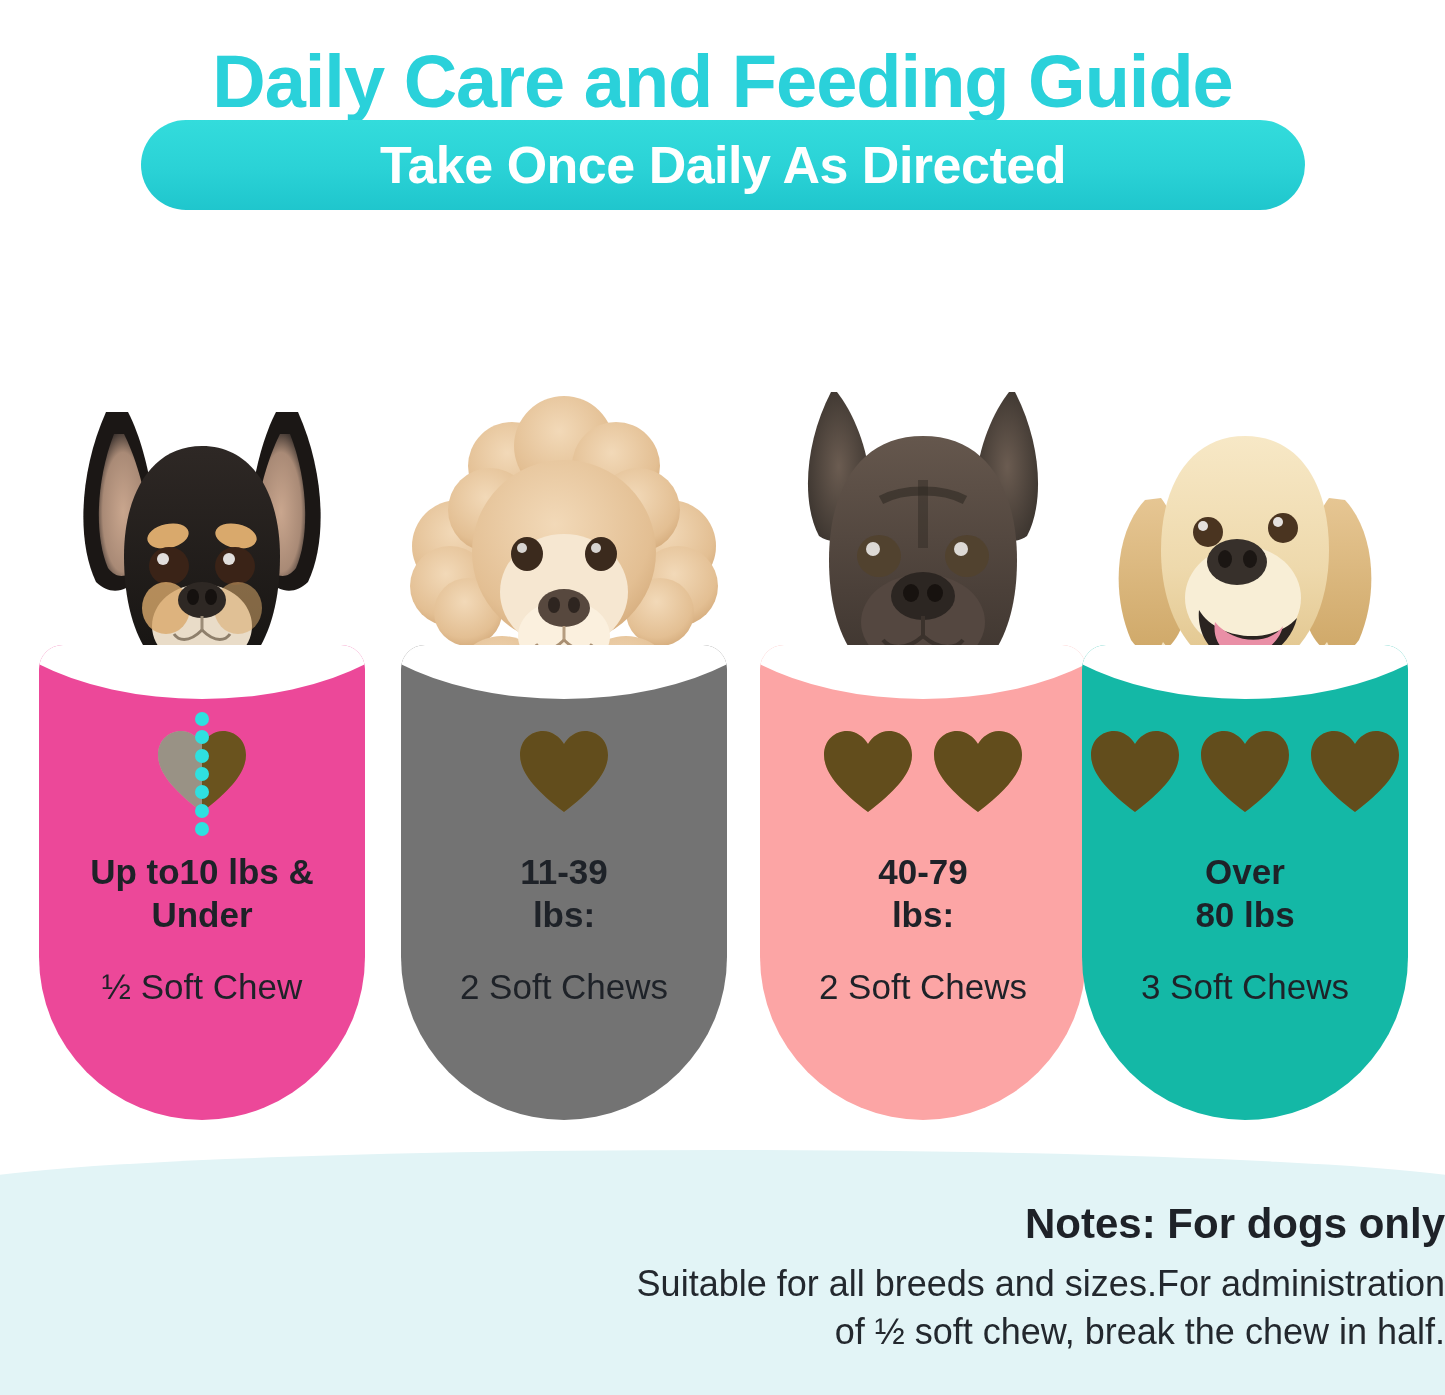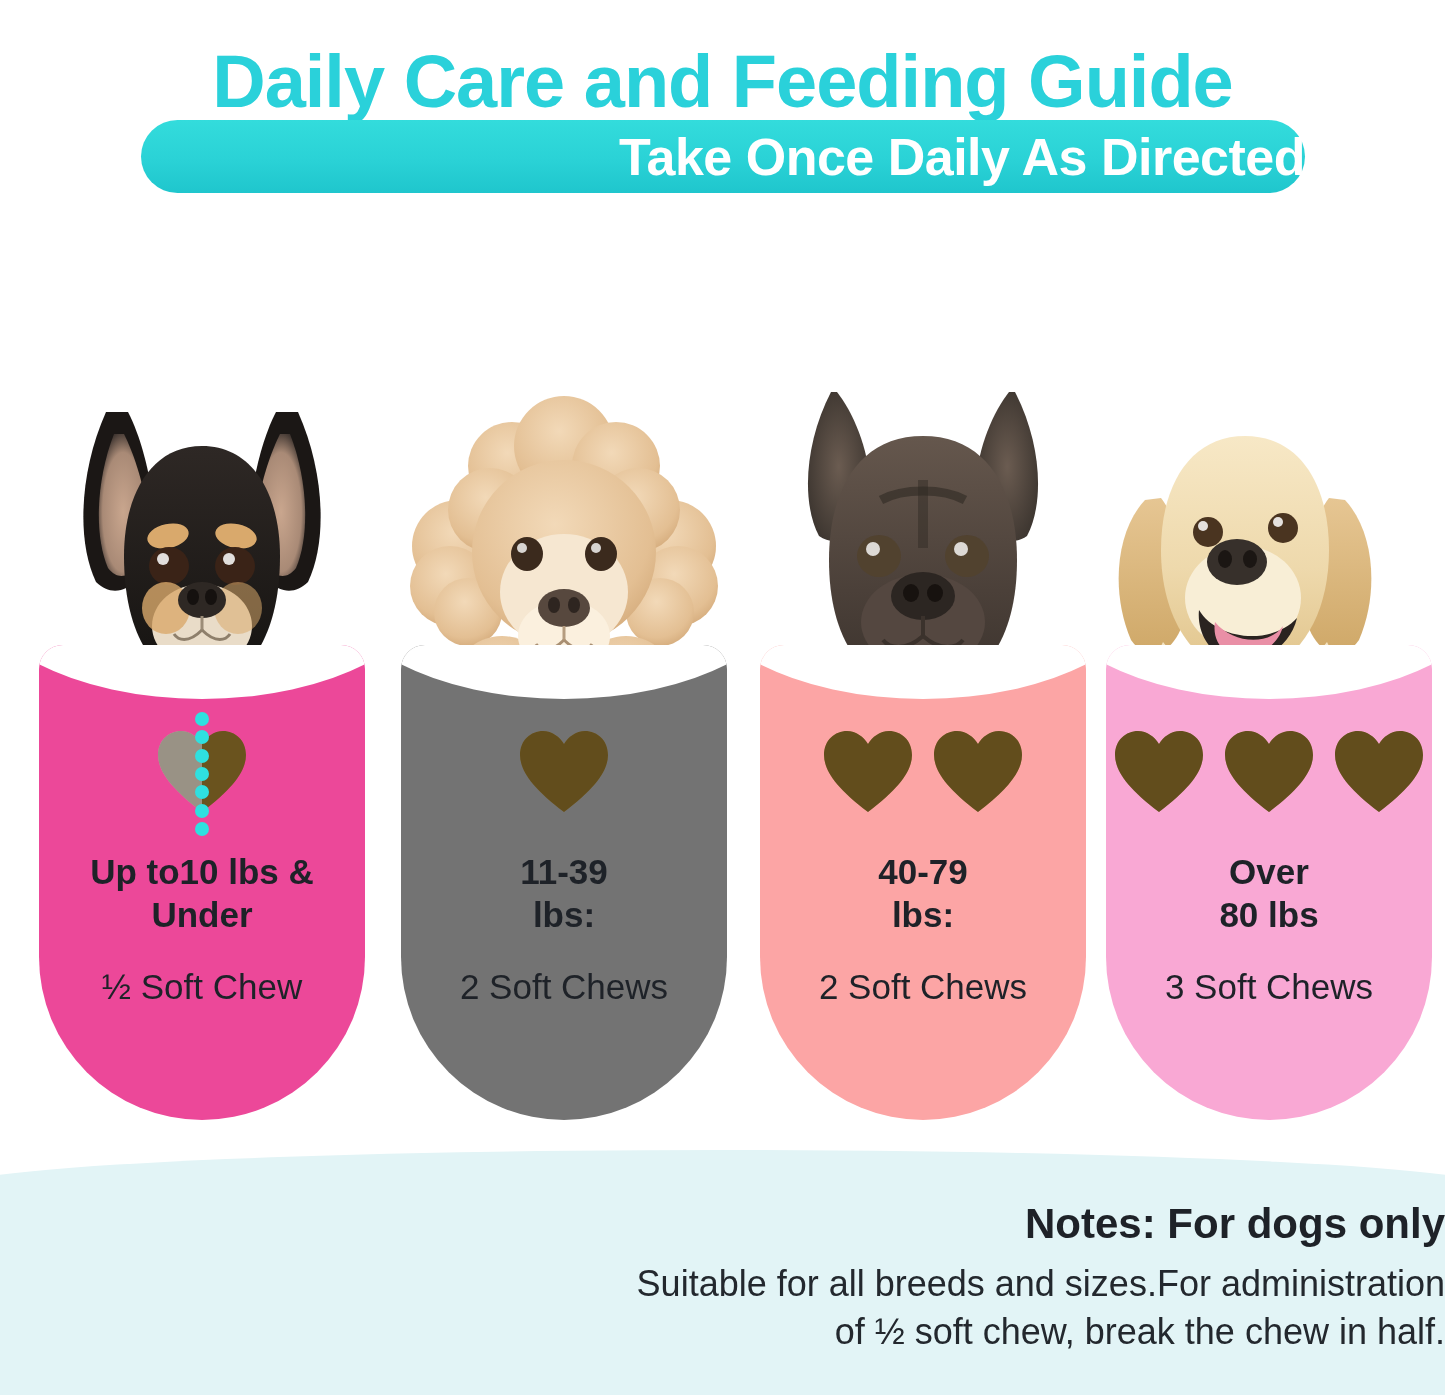--- a/index.html
+++ b/index.html
@@ -34,26 +34,26 @@
     line-height: 96px;
     white-space: nowrap;
     margin-top: 32px;
   }
 
   #directive-banner {
     position: absolute;
     top: 120px;
     left: 141px;
     width: 1164px;
-    height: 73px;
+    height: 90px;
     border-radius: 52px;
     background: linear-gradient(180deg, #33dcdc 0%, #2ad2d6 55%, #1fc6cd 100%);
     display: flex;
     align-items: center;
-    justify-content: flex-end;
+    justify-content: center;
   }
 
   #directive-banner-label {
     font-size: 52px;
     font-weight: 700;
     color: #ffffff;
     letter-spacing: -0.5px;
     line-height: 56px;
     white-space: nowrap;
   }
@@ -497,21 +497,21 @@
     <ellipse cx="168" cy="248" rx="58" ry="52" fill="#f8eed6"></ellipse>
 
     <ellipse cx="162" cy="212" rx="30" ry="23" fill="#37302b"></ellipse>
     <ellipse cx="150" cy="209" rx="7" ry="9" fill="#1b1613"></ellipse>
     <ellipse cx="175" cy="209" rx="7" ry="9" fill="#1b1613"></ellipse>
 
     <path d="M124 260 C142 290 196 296 222 268 C214 302 178 318 150 308 C132 300 122 280 124 260 Z" fill="#2a2320"></path>
     <path d="M140 272 C158 294 194 296 208 276 C202 302 170 312 152 302 C142 296 138 284 140 272 Z" fill="#e98fa6"></path>
   </svg>
       </div>
-      <div class="card-body" style="background: #f9a8d4; margin-left: 24px;">
+      <div class="card-body" style="background: #14b8a6;">
         <div class="chews-row">
           <div class="heart">
             <svg viewBox="0 0 96 88" xmlns="http://www.w3.org/2000/svg">
     <defs>
       <clipPath id="hcf">
                   <path d="M48 84 C16 60 4 42 4 27 C4 12 15 3 27 3 C36 3 44 9 48 16 C52 9 60 3 69 3 C81 3 92 12 92 27 C92 42 80 60 48 84 Z"></path>
                 </clipPath>
       <filter id="grf">
                   <feTurbulence type="fractalNoise" baseFrequency="0.9" numOctaves="3"></feTurbulence>
         <feColorMatrix type="saturate" values="0"></feColorMatrix>

